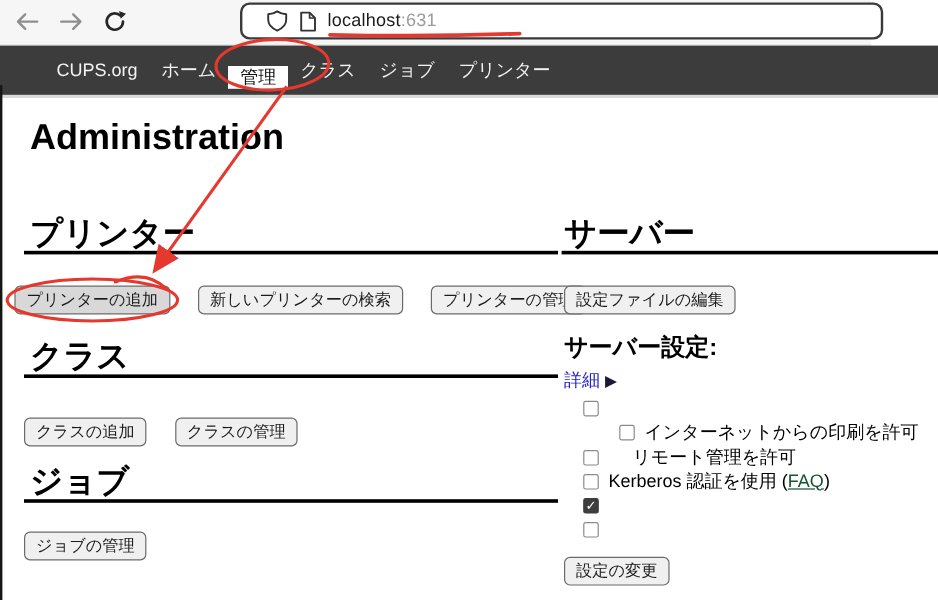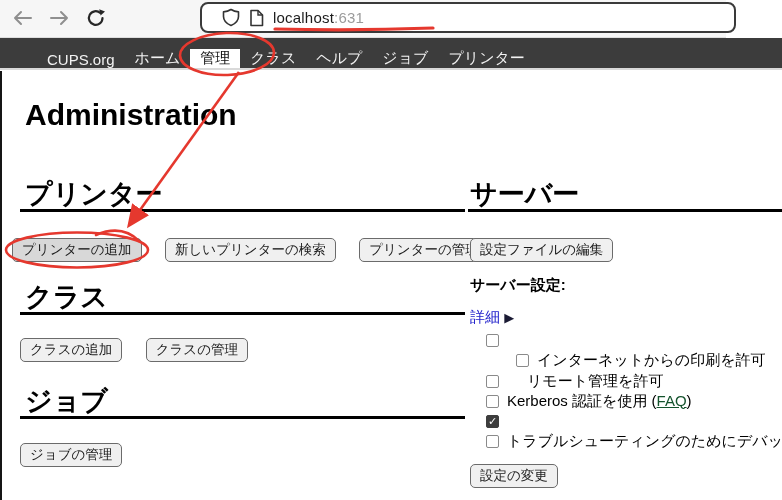--- a/index.html
+++ b/index.html
@@ -16,42 +16,42 @@
     position:absolute;left:200px;top:2px;right:-10px;height:27px;
     background:#ffffff;border:2px solid #3a3a3a;border-radius:8px;
     display:flex;align-items:center;padding-left:20px;
   }
   .ab-icon{margin-right:9px;display:flex;align-items:center;}
   .url{font-size:15px;letter-spacing:.2px;white-space:nowrap;}
   .url .host{color:#1b1b1b;}
   .url .port{color:#9b9b9b;}
   
   .navbar{
-    position:absolute;top:38px;left:0;width:782px;height:32px;
-    background:#3c3c3c;display:flex;align-items:flex-end;
+    position:absolute;top:38px;left:0;width:782px;height:43px;
+    background:#3c3c3c;display:flex;align-items:center;
     padding-left:37px;box-sizing:border-box;border-bottom:2px solid #d9d9d9;
   }
   .nav-item{
     color:#f2f2f2;font-size:15px;display:flex;align-items:center;
     padding:0 10px;white-space:nowrap;cursor:default;
   }
   .nav-item.active{background:#ffffff;color:#101010;margin-top:12px;}
   
   .left-edge{position:absolute;left:0;top:71px;width:2px;height:429px;background:#151515;}
   .h1{position:absolute;left:25px;top:98px;font-size:30px;font-weight:700;color:#000;white-space:nowrap;}
   .h2{position:absolute;font-size:27px;font-weight:600;color:#000;white-space:nowrap;}
   .rule{position:absolute;height:3px;background:#000;}
   .btnrow{position:absolute;white-space:nowrap;}
   .btn{
     display:inline-block;height:22px;line-height:21px;padding:0 9px;margin-right:19px;
     font-size:13.5px;color:#1a1a1a;background:#f0f0f0;
     border:1px solid #6b6b6b;border-radius:5px;white-space:nowrap;cursor:pointer;
   }
   .btn.hl{background:#d8d8d8;}
-  .bold-label{position:absolute;font-size:15px;font-weight:700;color:#000;white-space:nowrap;}
+  .bold-label{position:absolute;font-size:20px;font-weight:700;color:#000;white-space:nowrap;}
   .adv{position:absolute;font-size:15px;white-space:nowrap;}
   .adv .lnk{color:#2222cc;cursor:pointer;}
   .adv .tri{color:#1a1a33;font-size:13px;}
   .cb-row{position:absolute;height:20px;font-size:15px;color:#000;white-space:nowrap;display:flex;align-items:center;}
   .cb{
     width:13px;height:13px;box-sizing:border-box;border:1px solid #8a8a8a;border-radius:2px;
     background:#fff;display:inline-flex;align-items:center;justify-content:center;
     margin-right:8px;flex:0 0 auto;cursor:pointer;
   }
   .cb.checked{background:#3d3d3d;border-color:#3d3d3d;color:#fff;font-size:11px;font-weight:700;}
@@ -94,40 +94,39 @@
     </span>
     <span class="url"><span class="host">localhost</span><span class="port">:631</span></span>
   </div>
 </div>
 
 <div class="navbar">
   <span class="nav-item">CUPS.org</span>
   <span class="nav-item">ホーム</span>
   <span class="nav-item active">管理</span>
   <span class="nav-item">クラス</span>
-  <span class="nav-item">ヘルプ</span>
   <span class="nav-item">ジョブ</span>
   <span class="nav-item">プリンター</span>
 </div>
 
 <div class="left-edge"></div>
 
 <div class="h1">Administration</div>
 
 <div class="h2" style="left:25px;top:176px;">プリンター</div>
 <div class="rule" style="left:20px;top:209px;width:445px;"></div>
 <div class="btnrow" style="left:12px;top:238px;">
   <span class="btn hl">プリンターの追加</span>
   <span class="btn">新しいプリンターの検索</span>
   <span class="btn">プリンターの管理</span>
 </div>
 
 <div class="h2" style="left:25px;top:279px;">クラス</div>
 <div class="rule" style="left:20px;top:312px;width:445px;"></div>
-<div class="btnrow" style="left:20px;top:338px;">
+<div class="btnrow" style="left:20px;top:348px;">
   <span class="btn">クラスの追加</span>
   <span class="btn">クラスの管理</span>
 </div>
 
 <div class="h2" style="left:25px;top:383px;">ジョブ</div>
 <div class="rule" style="left:20px;top:416px;width:445px;"></div>
 <div class="btnrow" style="left:20px;top:443px;">
   <span class="btn">ジョブの管理</span>
 </div>
 
@@ -155,21 +154,20 @@
 </div>
 <div class="cb-row" style="left:486px;top:391px;">
   <span class="cb"></span>
   <span class="cb-label"><span>Kerberos 認証を使用 (</span><span class="faq">FAQ</span><span>)</span></span>
 </div>
 <div class="cb-row" style="left:486px;top:411px;">
   <span class="cb checked">✓</span>
 </div>
 <div class="cb-row" style="left:486px;top:431px;">
   <span class="cb"></span>
-  <span class="cb-label">トラブルシューティングのためにデバッ</span>
 </div>
 
 <div class="btnrow" style="left:470px;top:464px;">
   <span class="btn">設定の変更</span>
 </div>
 
 <svg class="annot" viewBox="0 0 782 500">
   <defs>
     <marker id="arrowhead" markerWidth="9" markerHeight="8" refX="7" refY="4" orient="auto">
       <polygon points="0,0 9,4 0,8" fill="#e5382e"></polygon>

